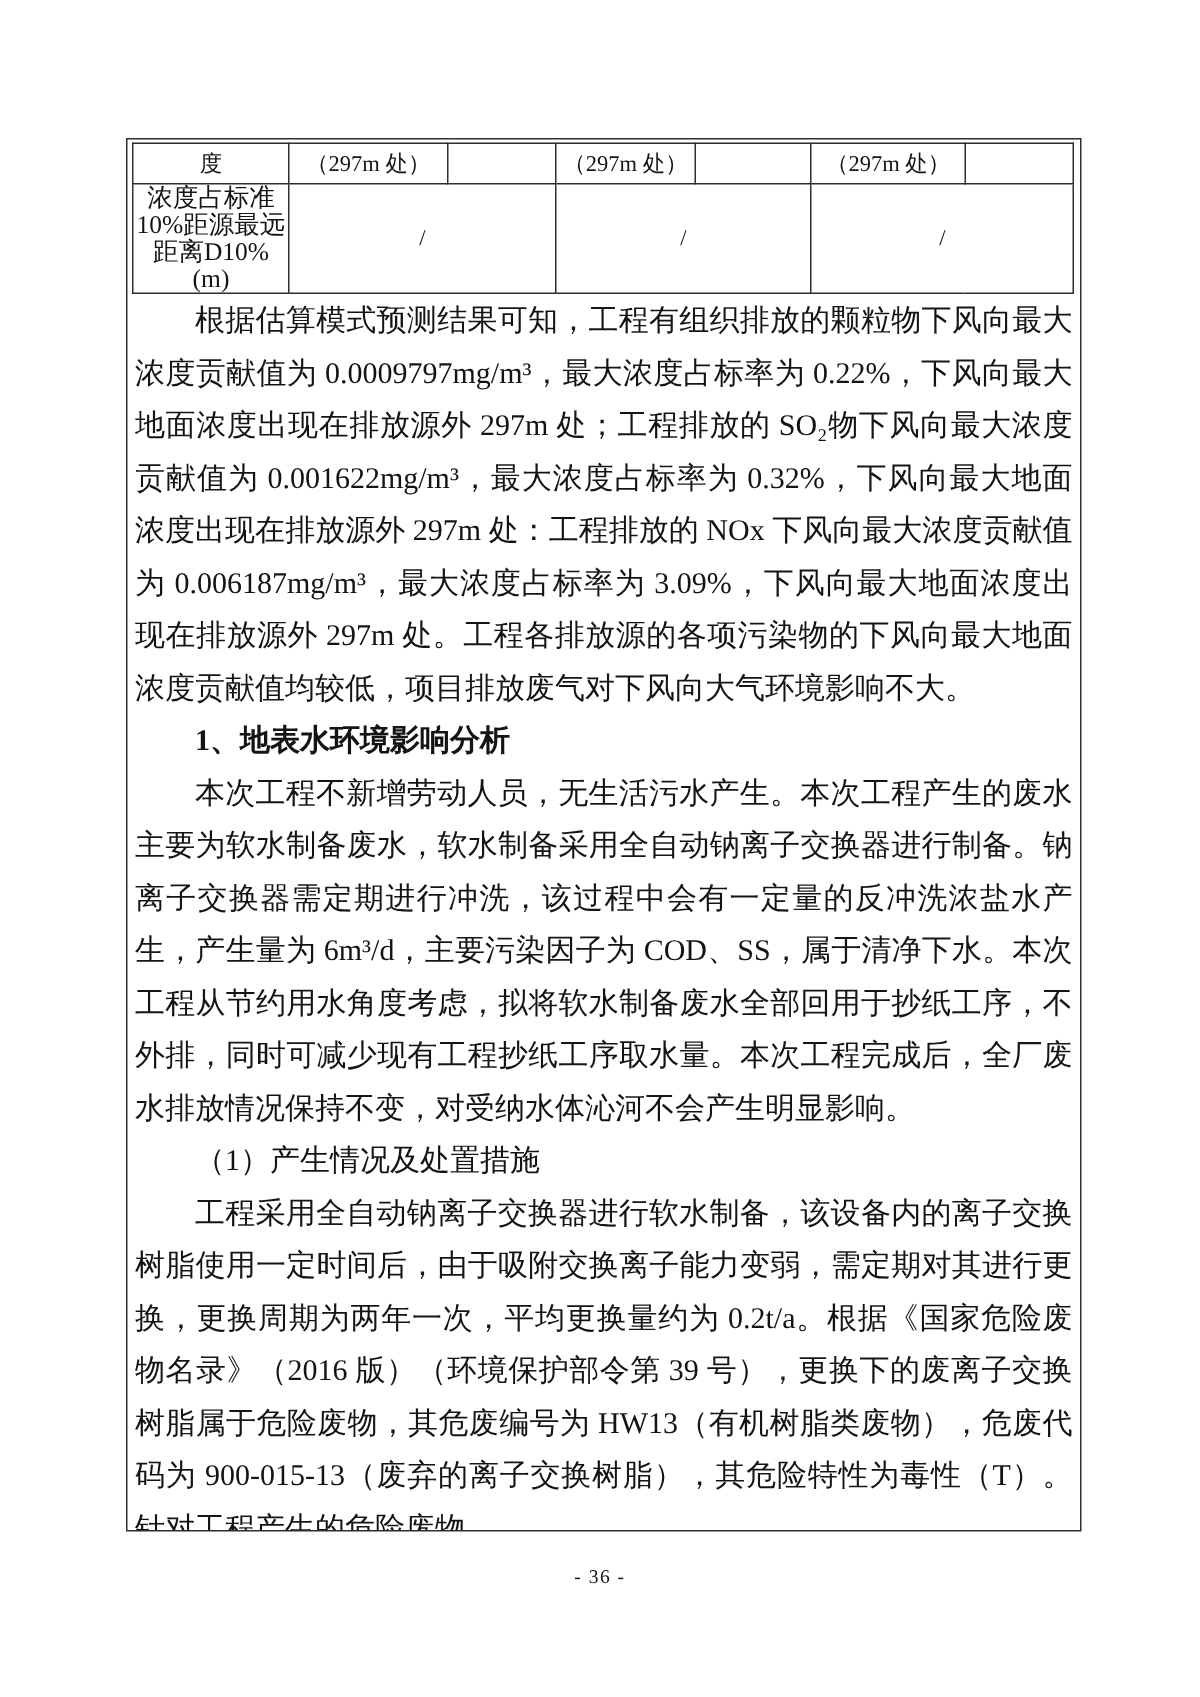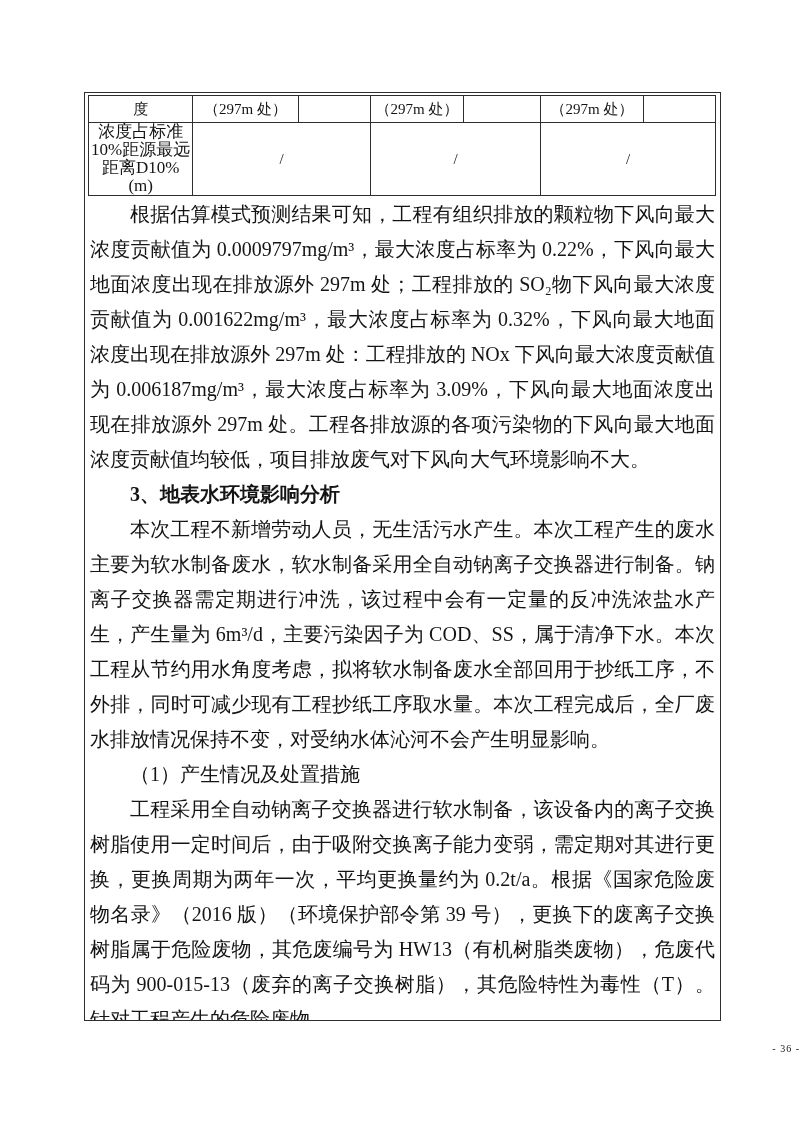--- a/index.html
+++ b/index.html
@@ -54,22 +54,22 @@
     line-height:35px;
     text-align:justify;
   }
   .text p { text-indent:2em; }
   .text p.h { font-weight:bold; }
 
   .footer {
     position:absolute;
     left:0; top:1043px;
     width:100%;
-    text-align:right;
-    font-size:10px;
+    text-align:center;
+    font-size:13px;
     letter-spacing:1px;
   }
 </style>
 </head>
 <body>
 
 <div class="page">
 
   <div class="frame">
 
@@ -99,21 +99,21 @@
 距离D10% (m)</td>
           <td class="slash" colspan="2">/</td>
           <td class="slash" colspan="2">/</td>
           <td class="slash" colspan="2">/</td>
         </tr>
       </tbody>
     </table>
 
     <div class="text">
       <p>根据估算模式预测结果可知，工程有组织排放的颗粒物下风向最大浓度贡献值为 0.0009797mg/m³，最大浓度占标率为 0.22%，下风向最大地面浓度出现在排放源外 297m 处；工程排放的 SO₂物下风向最大浓度贡献值为 0.001622mg/m³，最大浓度占标率为 0.32%，下风向最大地面浓度出现在排放源外 297m 处：工程排放的 NOx 下风向最大浓度贡献值为 0.006187mg/m³，最大浓度占标率为 3.09%，下风向最大地面浓度出现在排放源外 297m 处。工程各排放源的各项污染物的下风向最大地面浓度贡献值均较低，项目排放废气对下风向大气环境影响不大。</p>
-      <p class="h">3、地表水环境影响分析</p>
+      <p class="h">1、地表水环境影响分析</p>
       <p>本次工程不新增劳动人员，无生活污水产生。本次工程产生的废水主要为软水制备废水，软水制备采用全自动钠离子交换器进行制备。钠离子交换器需定期进行冲洗，该过程中会有一定量的反冲洗浓盐水产生，产生量为 6m³/d，主要污染因子为 COD、SS，属于清净下水。本次工程从节约用水角度考虑，拟将软水制备废水全部回用于抄纸工序，不外排，同时可减少现有工程抄纸工序取水量。本次工程完成后，全厂废水排放情况保持不变，对受纳水体沁河不会产生明显影响。</p>
       <p>（1）产生情况及处置措施</p>
       <p>工程采用全自动钠离子交换器进行软水制备，该设备内的离子交换树脂使用一定时间后，由于吸附交换离子能力变弱，需定期对其进行更换，更换周期为两年一次，平均更换量约为 0.2t/a。根据《国家危险废物名录》（2016 版）（环境保护部令第 39 号），更换下的废离子交换树脂属于危险废物，其危废编号为 HW13（有机树脂类废物），危废代码为 900-015-13（废弃的离子交换树脂），其危险特性为毒性（T）。针对工程产生的危险废物，</p>
     </div>
 
   </div>
 
   <div class="footer">- 36 -</div>
 
 </div>

